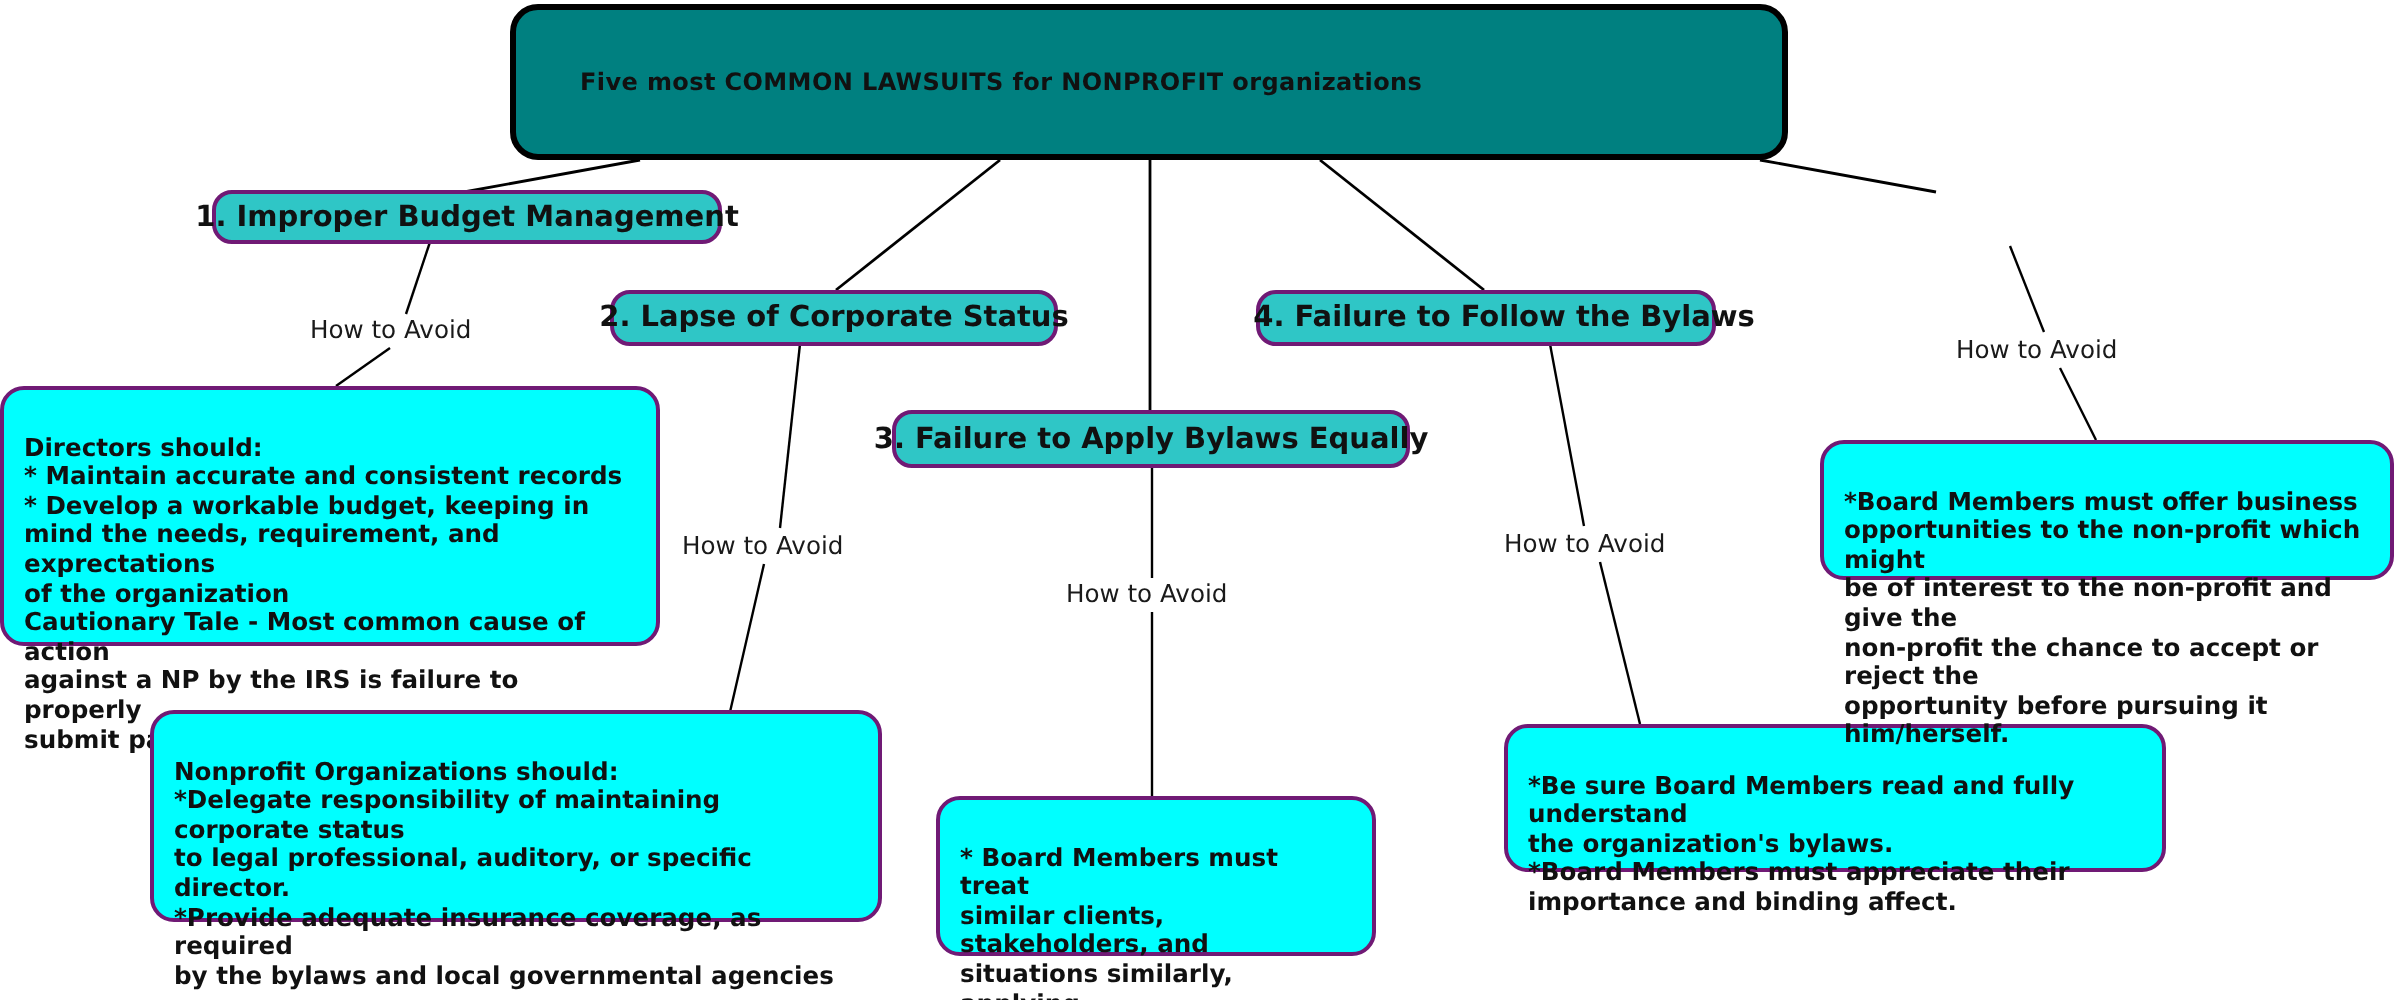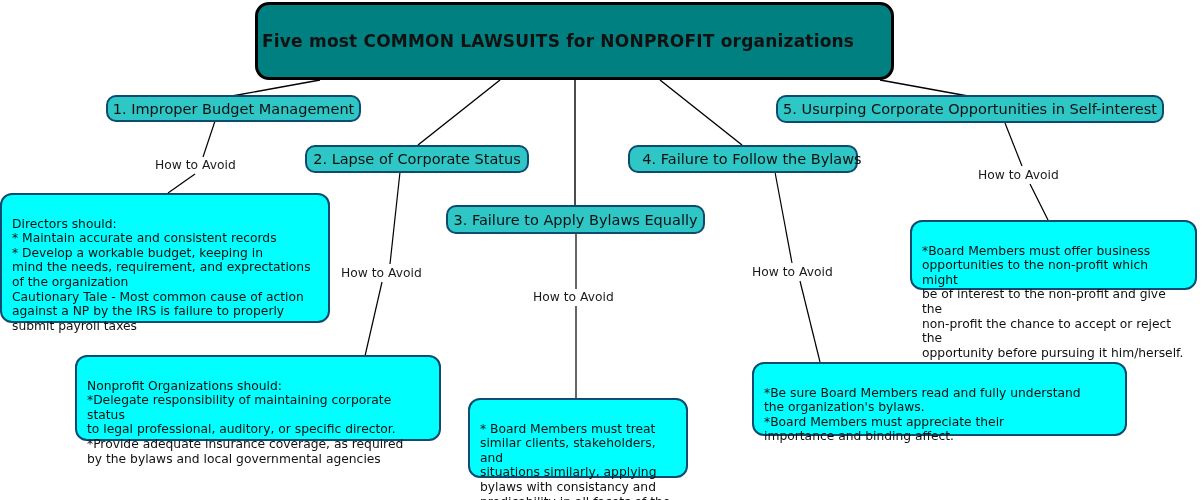--- a/index.html
+++ b/index.html
@@ -7,33 +7,34 @@
     position:relative;
     width:1202px;height:500px;
     background:#ffffff;
     font-family:"DejaVu Sans","Liberation Sans",sans-serif;
     overflow:hidden;
   }
   #edges{position:absolute;left:0;top:0;width:1202px;height:500px;}
   .node{
     position:absolute;
     box-sizing:border-box;
-    border:2px solid #0c4a6e;
+    border:2px solid #701a75;
     border-radius:10px;
     color:#111111;
     z-index:3;
+    font-weight:bold;
   }
   .title-node{
     background:#008080;
     border:3px solid #000000;
     border-radius:14px;
     display:flex;align-items:center;
     font-weight:bold;
-    font-size:17px;
-    padding-left:4px;
+    font-size:12px;
+    padding-left:32px;
     letter-spacing:0.2px;
   }
   .branch-node{
     background:#2FC6C6;
     display:flex;align-items:center;justify-content:center;
     font-size:14.5px;
     padding:0 10px;
     white-space:nowrap;
   }
   .detail-node{
@@ -102,21 +103,21 @@
 of the organization
 Cautionary Tale - Most common cause of action
 against a NP by the IRS is failure to properly
 submit payroll taxes</span>
   </div>
 
   <div class="node branch-node" style="left:305px;top:145px;width:224px;height:28px;">
     <span>2. Lapse of Corporate Status</span>
   </div>
   <div class="edge-label" style="left:341px;top:266px;">How to Avoid</div>
-  <div class="node detail-node" style="left:75px;top:355px;width:366px;height:86px;">
+  <div class="node detail-node" style="left:75px;top:355px;width:366px;height:106px;">
     <span>Nonprofit Organizations should:
 *Delegate responsibility of maintaining corporate status
 to legal professional, auditory, or specific director.
 *Provide adequate insurance coverage, as required
 by the bylaws and local governmental agencies</span>
   </div>
 
   <div class="node branch-node" style="left:446px;top:205px;width:259px;height:29px;justify-content:center;">
     <span>3. Failure to Apply Bylaws Equally</span>
   </div>
@@ -127,30 +128,27 @@
 situations similarly, applying
 bylaws with consistancy and
 predicability in all facets of the
 organization.</span>
   </div>
 
   <div class="node branch-node" style="left:628px;top:145px;width:230px;height:28px;padding-left:28px;">
     <span>4. Failure to Follow the Bylaws</span>
   </div>
   <div class="edge-label" style="left:752px;top:265px;">How to Avoid</div>
-  <div class="node detail-node" style="left:752px;top:362px;width:375px;height:74px;">
+  <div class="node detail-node" style="left:752px;top:362px;width:331px;height:74px;">
     <span>*Be sure Board Members read and fully understand
 the organization's bylaws.
 *Board Members must appreciate their
 importance and binding affect.</span>
   </div>
 
-  <div class="node branch-node" style="left:776px;top:95px;width:388px;height:28px;">
-    <span>5. Usurping Corporate Opportunities in Self-interest</span>
-  </div>
   <div class="edge-label" style="left:978px;top:168px;">How to Avoid</div>
   <div class="node detail-node" style="left:910px;top:220px;width:287px;height:70px;">
     <span>*Board Members must offer business
 opportunities to the non-profit which might
 be of interest to the non-profit and give the
 non-profit the chance to accept or reject the
 opportunity before pursuing it him/herself.</span>
   </div>
 
 </div>

